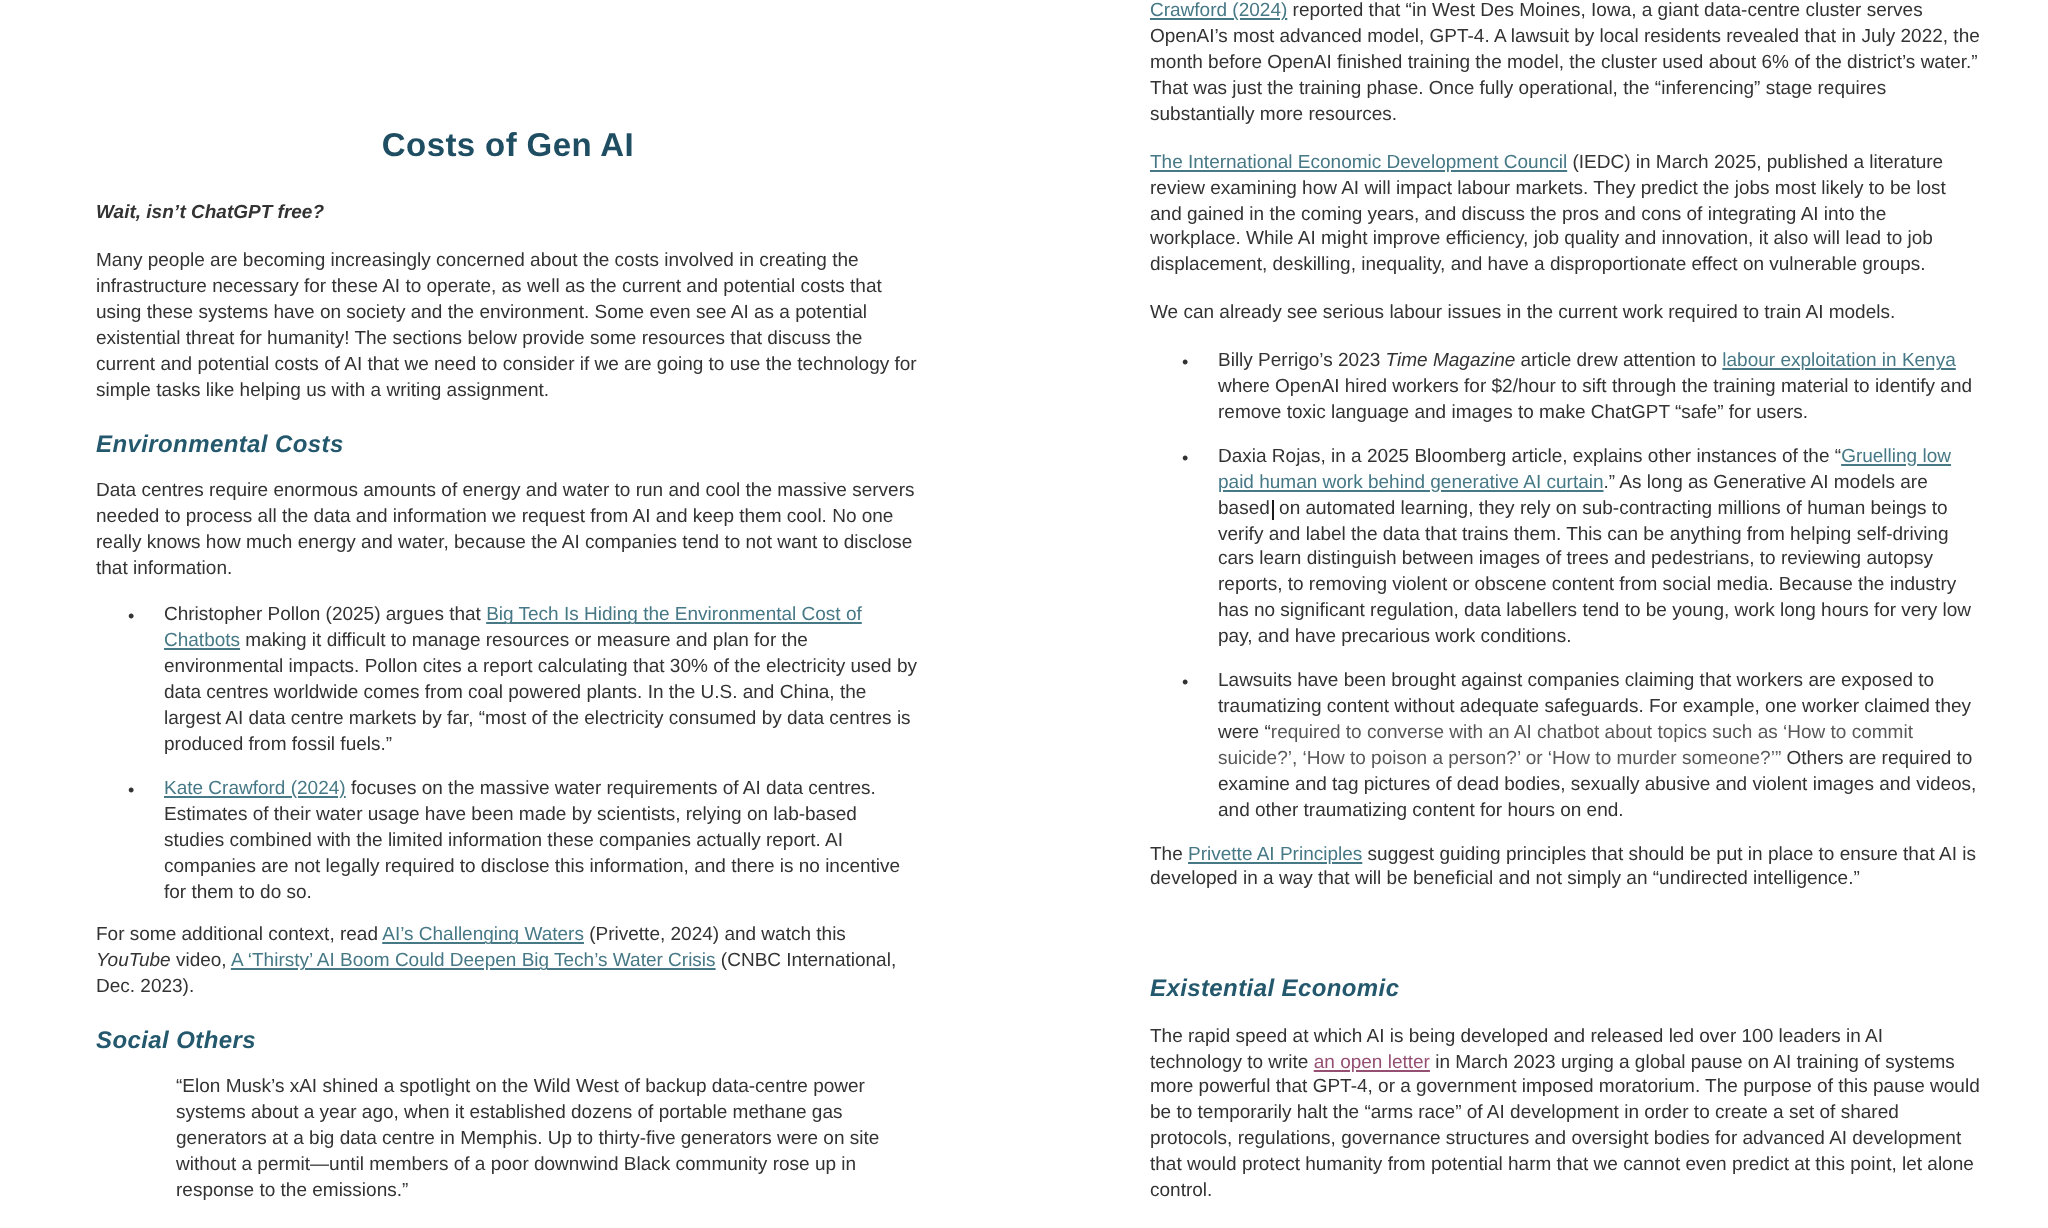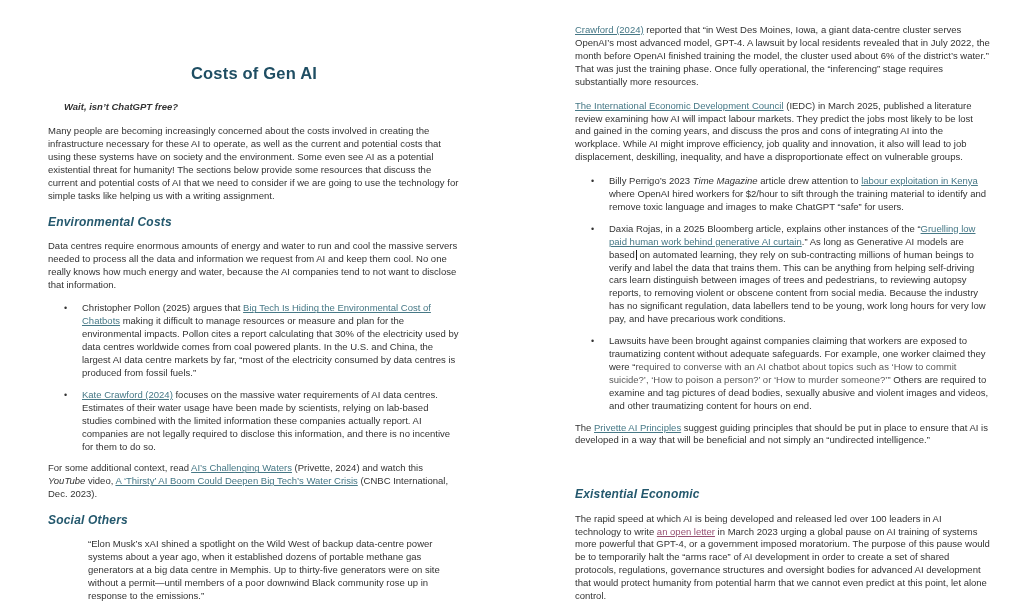--- a/index.html
+++ b/index.html
@@ -15,21 +15,21 @@
   .gutter{width:12px;background:var(--gutter,#d9d9d9);}
   .page.right{flex:1;}
   .page.left .content{padding:34px 45px 0 48px;}
   .page.right .content{padding:42px 34px 0 58px;}
 
   .blk{font-size:9.5px;line-height:1.36;color:var(--text,#333333);}
   .blk-title{
     font-size:16.5px;font-weight:bold;text-align:center;
     color:var(--title,#1f4e63);margin:0 0 17px;letter-spacing:.2px;
   }
-  .blk-subtitle{font-weight:bold;font-style:italic;margin:0 16px 11px;}
+  .blk-subtitle{font-weight:bold;font-style:italic;margin:0 0 11px;}
   .blk-heading{
     color:var(--heading,#24586d);font-weight:bold;font-style:italic;
     font-size:12px;margin:2px 0 10px;letter-spacing:.2px;
   }
   .blk-para{margin:0 0 11px;}
   .blk-bullet{position:relative;padding-left:34px;margin:0 0 9px;}
   .blk-bullet .dot{position:absolute;left:16px;top:0;font-size:9px;}
   .blk-quote{margin:0 0 11px;padding-left:40px;padding-right:6px;}
   .blk-spacer{height:26px;}
 
@@ -60,20 +60,21 @@
         <div class="blk blk-para"><span class="seg-plain">For some additional context, read </span><a href="#" class="seg-link">AI’s Challenging Waters</a><span class="seg-plain"> (Privette, 2024) and watch this </span><span class="seg-italic">YouTube</span><span class="seg-plain"> video, </span><a href="#" class="seg-link">A ‘Thirsty’ AI Boom Could Deepen Big Tech’s Water Crisis</a><span class="seg-plain"> (CNBC International, Dec. 2023).</span></div>
         <div class="blk blk-heading"><span class="seg-plain">Social Others</span></div>
         <div class="blk blk-quote"><span class="seg-plain">“Elon Musk’s xAI shined a spotlight on the Wild West of backup data-centre power systems about a year ago, when it established dozens of portable methane gas generators at a big data centre in Memphis. Up to thirty-five generators were on site without a permit—until members of a poor downwind Black community rose up in response to the emissions.”</span></div>
       </div>
   </section>
   <div class="gutter"></div>
   <section class="page right">
     <div class="content">
         <div class="blk blk-para"><a href="#" class="seg-link">Crawford (2024)</a><span class="seg-plain"> reported that “in West Des Moines, Iowa, a giant data-centre cluster serves OpenAI’s most advanced model, GPT-4. A lawsuit by local residents revealed that in July 2022, the month before OpenAI finished training the model, the cluster used about 6% of the district’s water.” That was just the training phase. Once fully operational, the “inferencing” stage requires substantially more resources.</span></div>
         <div class="blk blk-para"><a href="#" class="seg-link">The International Economic Development Council</a><span class="seg-plain"> (IEDC) in March 2025, published a literature review examining how AI will impact labour markets. They predict the jobs most likely to be lost and gained in the coming years, and discuss the pros and cons of integrating AI into the workplace. While AI might improve efficiency, job quality and innovation, it also will lead to job displacement, deskilling, inequality, and have a disproportionate effect on vulnerable groups.</span></div>
+        <div class="blk blk-para"><span class="seg-plain">We can already see serious labour issues in the current work required to train AI models.</span></div>
         <div class="blk blk-bullet"><span class="dot">•</span><span><span class="seg-plain">Billy Perrigo’s 2023 </span><span class="seg-italic">Time Magazine</span><span class="seg-plain"> article drew attention to </span><a href="#" class="seg-link">labour exploitation in Kenya</a><span class="seg-plain"> where OpenAI hired workers for $2/hour to sift through the training material to identify and remove toxic language and images to make ChatGPT “safe” for users.</span></span></div>
         <div class="blk blk-bullet"><span class="dot">•</span><span><span class="seg-plain">Daxia Rojas, in a 2025 Bloomberg article, explains other instances of the “</span><a href="#" class="seg-link">Gruelling low paid human work behind generative AI curtain</a><span class="seg-plain">.” As long as Generative AI models are based</span><span class="caret"></span><span class="seg-plain"> on automated learning, they rely on sub-contracting millions of human beings to verify and label the data that trains them. This can be anything from helping self-driving cars learn distinguish between images of trees and pedestrians, to reviewing autopsy reports, to removing violent or obscene content from social media. Because the industry has no significant regulation, data labellers tend to be young, work long hours for very low pay, and have precarious work conditions.</span></span></div>
         <div class="blk blk-bullet"><span class="dot">•</span><span><span class="seg-plain">Lawsuits have been brought against companies claiming that workers are exposed to traumatizing content without adequate safeguards. For example, one worker claimed they were “</span><span class="seg-gray">required to converse with an AI chatbot about topics such as ‘How to commit suicide?’, ‘How to poison a person?’ or ‘How to murder someone?’”</span><span class="seg-plain"> Others are required to examine and tag pictures of dead bodies, sexually abusive and violent images and videos, and other traumatizing content for hours on end.</span></span></div>
         <div class="blk blk-para"><span class="seg-plain">The </span><a href="#" class="seg-link">Privette AI Principles</a><span class="seg-plain"> suggest guiding principles that should be put in place to ensure that AI is developed in a way that will be beneficial and not simply an “undirected intelligence.”</span></div>
         <div class="blk blk-spacer"></div>
         <div class="blk blk-heading"><span class="seg-plain">Existential Economic</span></div>
         <div class="blk blk-para"><span class="seg-plain">The rapid speed at which AI is being developed and released led over 100 leaders in AI technology to write </span><a href="#" class="seg-visited">an open letter</a><span class="seg-plain"> in March 2023 urging a global pause on AI training of systems more powerful that GPT-4, or a government imposed moratorium. The purpose of this pause would be to temporarily halt the “arms race” of AI development in order to create a set of shared protocols, regulations, governance structures and oversight bodies for advanced AI development that would protect humanity from potential harm that we cannot even predict at this point, let alone control.</span></div>
       </div>
   </section>
 </div>

